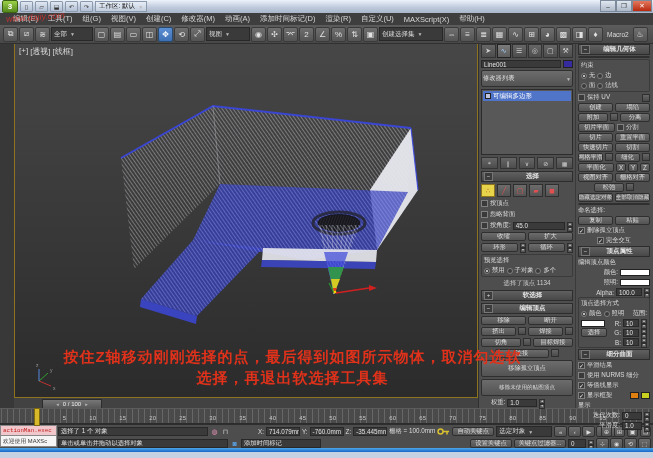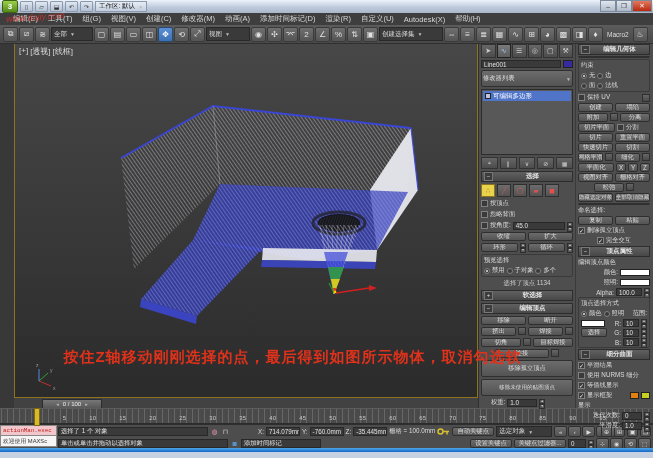--- a/index.html
+++ b/index.html
@@ -154,21 +154,21 @@
 <span class="menu-item">编辑(E)</span>
     <span class="menu-item">工具(T)</span>
     <span class="menu-item">组(G)</span>
     <span class="menu-item">视图(V)</span>
     <span class="menu-item">创建(C)</span>
     <span class="menu-item">修改器(M)</span>
     <span class="menu-item">动画(A)</span>
     <span class="menu-item">添加时间标记(D)</span>
     <span class="menu-item">渲染(R)</span>
     <span class="menu-item">自定义(U)</span>
-    <span class="menu-item">Autodesk(X)</span>
+    <span class="menu-item">MAXScript(X)</span>
     <span class="menu-item">帮助(H)</span>
   </div>
 
 <div id="maintoolbar">
   <div class="tb-group">
       <span class="ti">⧉</span>
       <span class="ti">⧄</span>
       <span class="ti">≋</span>
     </div>
   <div class="tb-dd" style="width:36px">
@@ -293,20 +293,21 @@
       <line x1="24" y1="337" x2="24" y2="325" stroke="#5588dd" stroke-width="1"></line>
       <text x="38" y="346" font-size="5" fill="#999">x</text>
       <text x="35" y="328" font-size="5" fill="#999">y</text>
       <text x="21" y="323" font-size="5" fill="#999">z</text>
     </g>
   </svg>
 </div>
 
 <div id="anno">
   <div>按住Z轴移动刚刚选择的点，最后得到如图所示物体，取消勾选软</div>
+  <div>选择，再退出软选择工具集</div>
 </div>
 
 <div id="panel">
   <div id="colA">
     <div id="tabs">
 
     <span class="tab">➤</span>
         <span class="tab active">∿</span>
         <span class="tab">☰</span>
         <span class="tab">◎</span>

